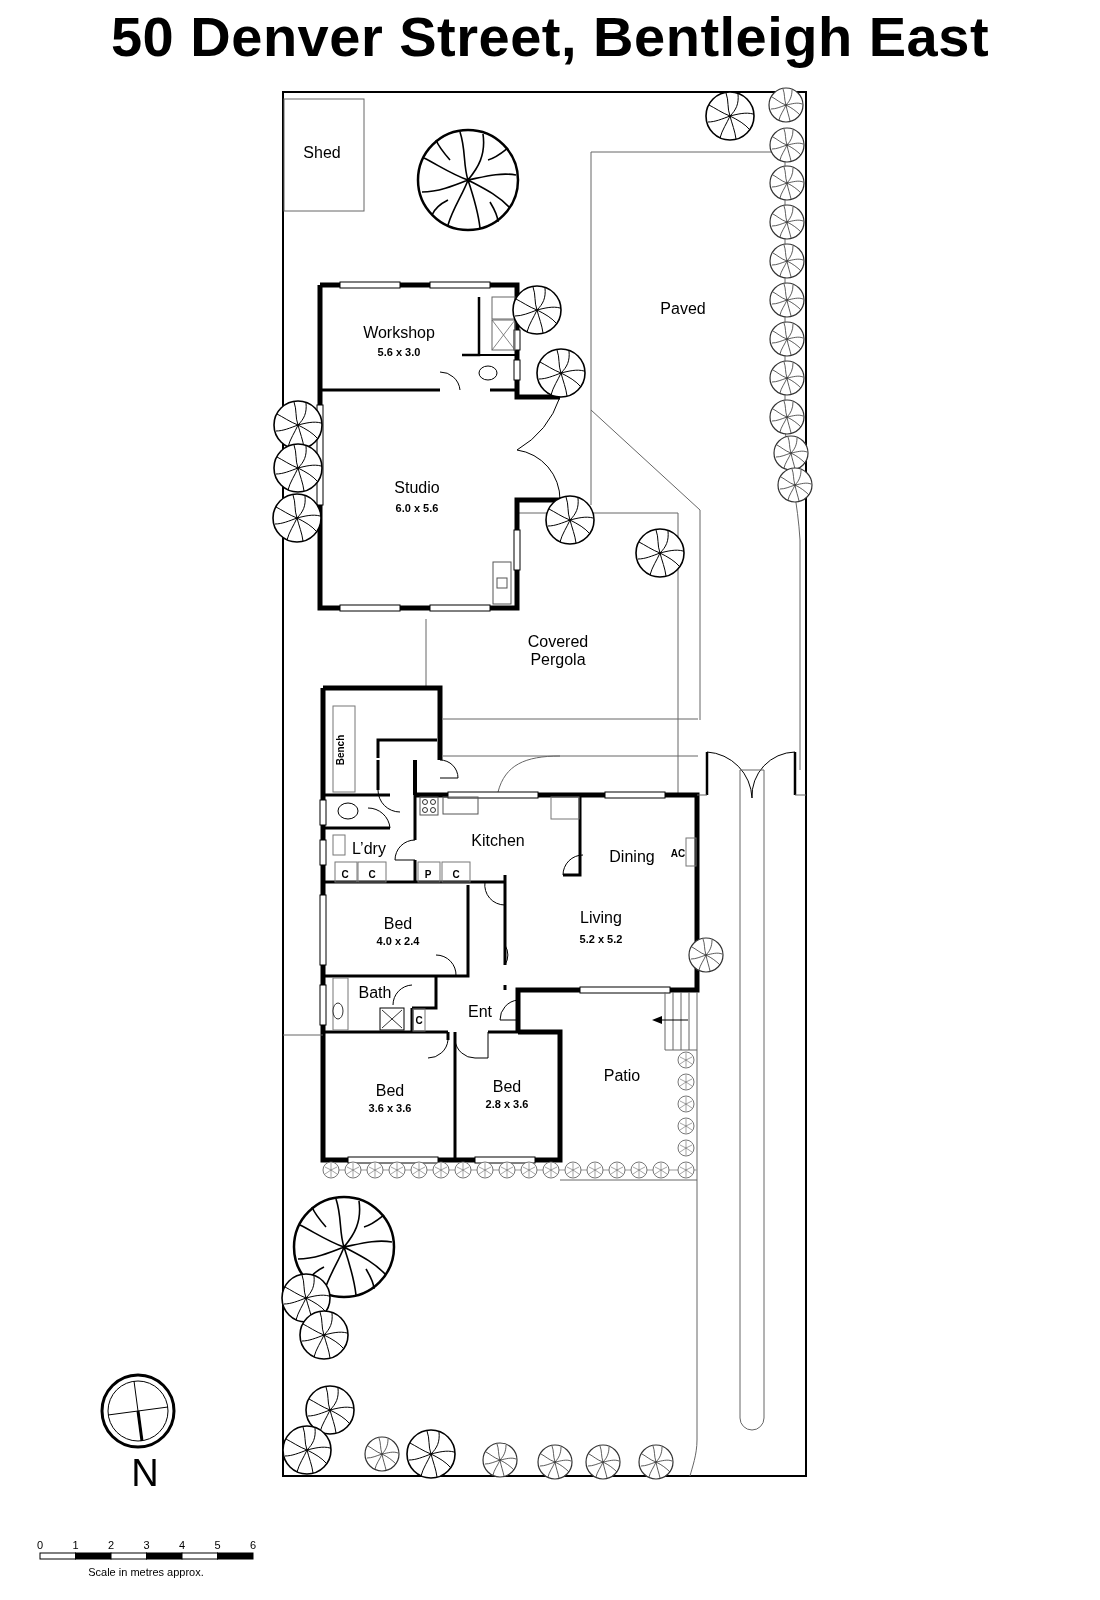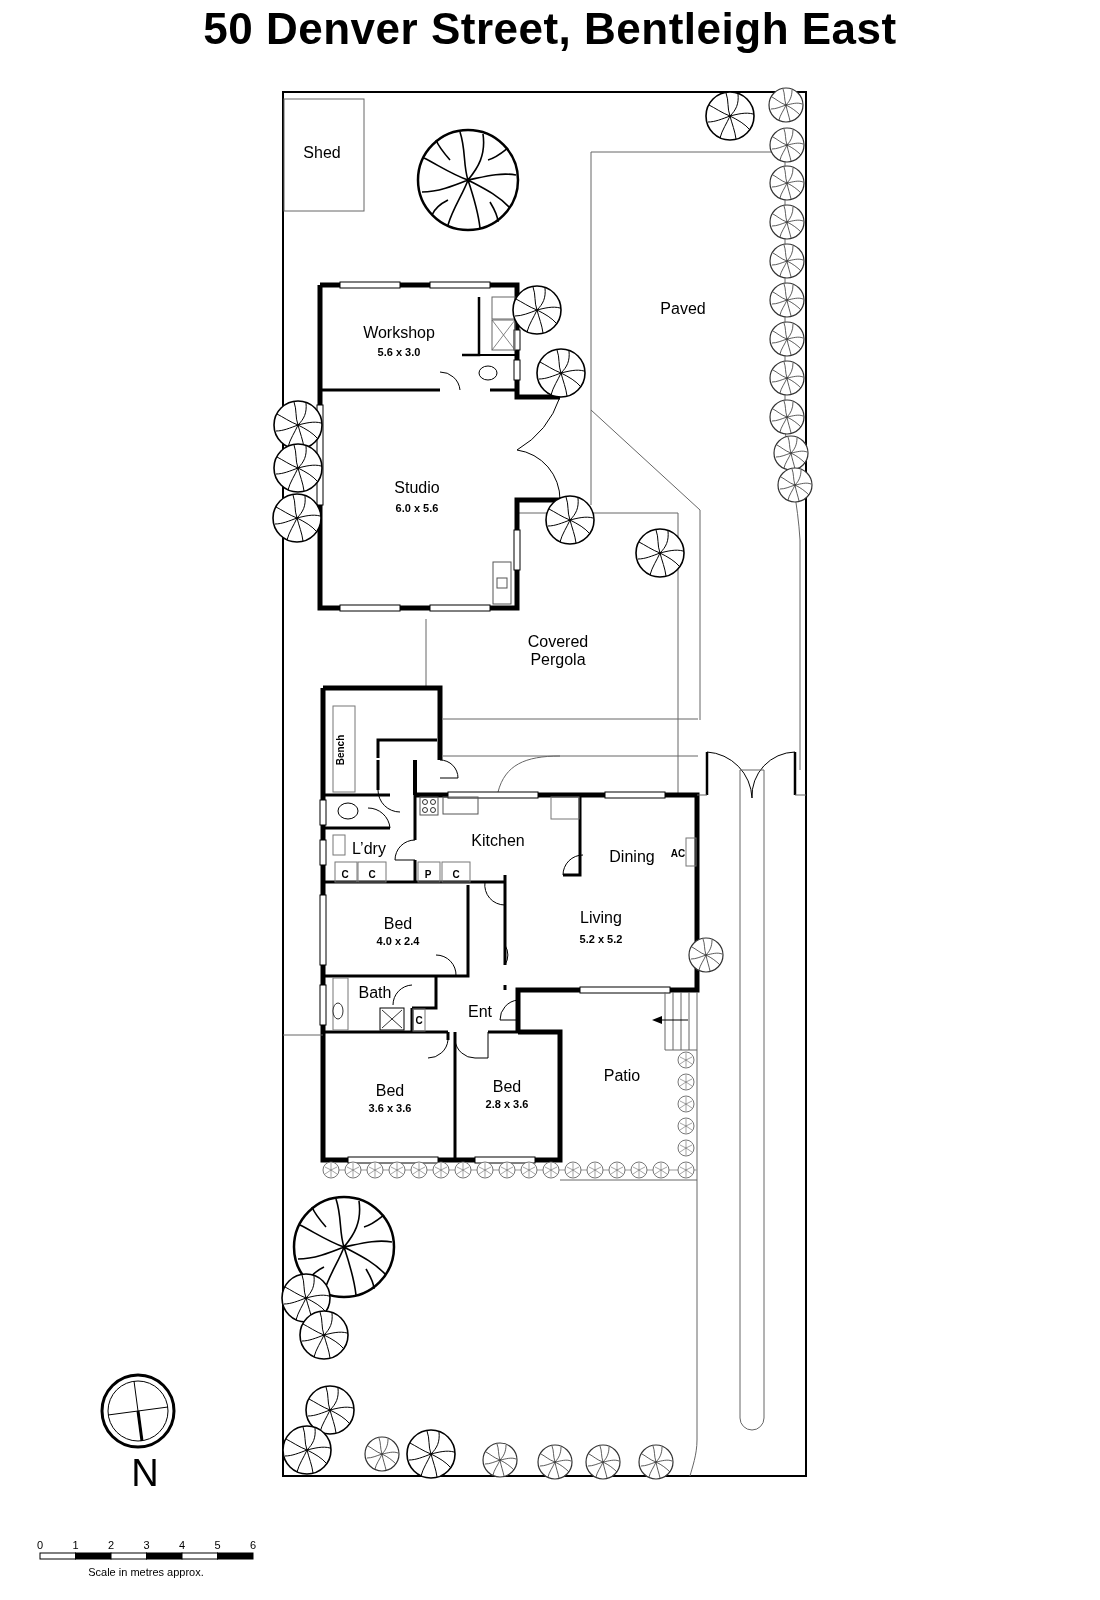--- a/index.html
+++ b/index.html
@@ -1,17 +1,17 @@
 <!DOCTYPE html>
 <html><head>
 <meta charset="utf-8">
 <style>
   html, body { margin:0; padding:0; background:#ffffff; }
   body { width:1100px; height:1600px; position:relative; overflow:hidden; font-family:"Liberation Sans", sans-serif; color:#000; }
-  .title { position:absolute; left:0; top:4px; width:1100px; text-align:center; font-weight:bold; font-size:44px; letter-spacing:0.5px; }
+  .title { position:absolute; left:0; top:4px; width:1100px; text-align:center; font-weight:bold; font-size:56px; letter-spacing:0.5px; }
   svg.plan { position:absolute; left:0; top:0; }
   .room-label { font-family:"Liberation Sans", sans-serif; font-size:16px; fill:#000; }
   .room-dim { font-family:"Liberation Sans", sans-serif; font-size:11px; font-weight:bold; fill:#000; }
   .small-label { font-family:"Liberation Sans", sans-serif; font-size:10px; font-weight:bold; fill:#000; }
   .scale-tick { font-family:"Liberation Sans", sans-serif; font-size:11px; fill:#000; }
   .scale-caption { font-family:"Liberation Sans", sans-serif; font-size:11px; fill:#000; }
   .north-letter { font-family:"Liberation Sans", sans-serif; font-size:38px; fill:#000; }
 </style>
 </head>
 <body>

